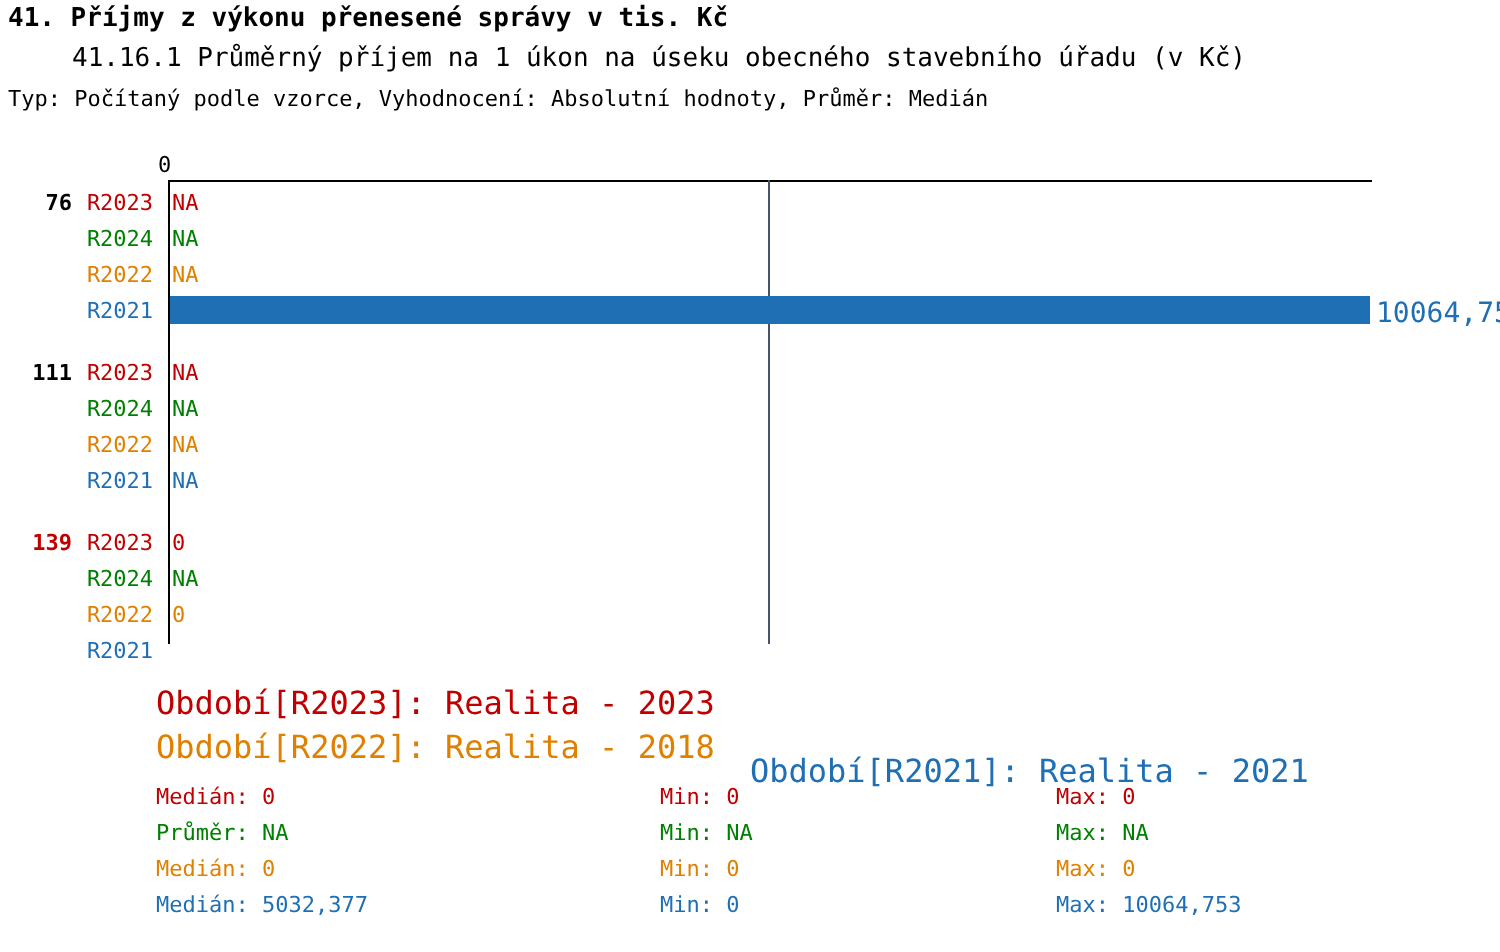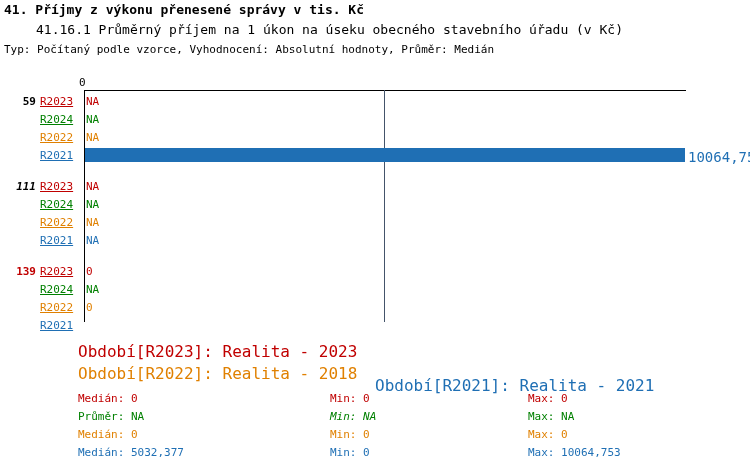--- a/index.html
+++ b/index.html
@@ -82,23 +82,22 @@
   .group-label {
     position: absolute;
     font-weight: bold;
     font-size: 11px;
     text-align: right;
     width: 34px;
   }
   .row-label {
     position: absolute;
     font-size: 11px;
-    text-align: left;
+    text-align: center;
     width: 40px;
-    text-decoration: underline;
   }
   .bar {
     position: absolute;
     height: 14px;
   }
   .bar-na {
     position: absolute;
     font-size: 11px;
   }
   .bar-value {
@@ -142,31 +141,31 @@
 <div class="title1">41. Příjmy z výkonu přenesené správy v tis. Kč</div>
 <div class="title2">41.16.1 Průměrný příjem na 1 úkon na úseku obecného stavebního úřadu (v Kč)</div>
 <div class="subtitle">Typ: Počítaný podle vzorce, Vyhodnocení: Absolutní hodnoty, Průměr: Medián</div>
 
 <div id="plot">
   <div class="axis-zero-label">0</div>
   <div class="axis-line"></div>
   <div class="axis-vert"></div>
   <div class="gridline" id="gridline-mid" style="left: 384px;"></div>
   <div id="bars-layer">
-      <div class="group-label" style="left: 2px; top: 37px; color: rgb(0, 0, 0);">59</div>
+      <div class="group-label" style="left: 2px; top: 37px; color: rgb(0, 0, 0);">76</div>
       <div class="row-label" style="left: 40px; top: 37px; color: rgb(192, 0, 0);">R2023</div>
       <div class="bar-na" style="left: 86px; top: 37px; color: rgb(192, 0, 0);">NA</div>
       <div class="row-label" style="left: 40px; top: 55px; color: rgb(0, 128, 0);">R2024</div>
       <div class="bar-na" style="left: 86px; top: 55px; color: rgb(0, 128, 0);">NA</div>
       <div class="row-label" style="left: 40px; top: 73px; color: rgb(224, 128, 0);">R2022</div>
       <div class="bar-na" style="left: 86px; top: 73px; color: rgb(224, 128, 0);">NA</div>
       <div class="row-label" style="left: 40px; top: 91px; color: rgb(31, 111, 180);">R2021</div>
       <div class="bar" style="left: 85px; top: 90px; width: 600px; background: rgb(31, 111, 180);"></div>
       <div class="bar-value" style="left: 688px; top: 91px; color: rgb(31, 111, 180);">10064,753</div>
-      <div class="group-label" style="left: 2px; top: 122px; color: rgb(0, 0, 0); font-style: italic;">111</div>
+      <div class="group-label" style="left: 2px; top: 122px; color: rgb(0, 0, 0);">111</div>
       <div class="row-label" style="left: 40px; top: 122px; color: rgb(192, 0, 0);">R2023</div>
       <div class="bar-na" style="left: 86px; top: 122px; color: rgb(192, 0, 0);">NA</div>
       <div class="row-label" style="left: 40px; top: 140px; color: rgb(0, 128, 0);">R2024</div>
       <div class="bar-na" style="left: 86px; top: 140px; color: rgb(0, 128, 0);">NA</div>
       <div class="row-label" style="left: 40px; top: 158px; color: rgb(224, 128, 0);">R2022</div>
       <div class="bar-na" style="left: 86px; top: 158px; color: rgb(224, 128, 0);">NA</div>
       <div class="row-label" style="left: 40px; top: 176px; color: rgb(31, 111, 180);">R2021</div>
       <div class="bar-na" style="left: 86px; top: 176px; color: rgb(31, 111, 180);">NA</div>
       <div class="group-label" style="left: 2px; top: 207px; color: rgb(192, 0, 0);">139</div>
       <div class="row-label" style="left: 40px; top: 207px; color: rgb(192, 0, 0);">R2023</div>
@@ -183,21 +182,21 @@
     <div class="legend-item" style="left: 78px; top: 4px; color: rgb(192, 0, 0);">Období[R2023]: Realita - 2023</div>
     <div class="legend-item" style="left: 78px; top: 26px; color: rgb(224, 128, 0);">Období[R2022]: Realita - 2018</div>
     <div class="legend-item" style="left: 375px; top: 38px; color: rgb(31, 111, 180);">Období[R2021]: Realita - 2021</div>
   </div>
 
 <div id="stats">
     <div class="stat" style="left: 78px; top: 4px; color: rgb(192, 0, 0);">Medián: 0</div>
     <div class="stat" style="left: 330px; top: 4px; color: rgb(192, 0, 0);">Min: 0</div>
     <div class="stat" style="left: 528px; top: 4px; color: rgb(192, 0, 0);">Max: 0</div>
     <div class="stat" style="left: 78px; top: 22px; color: rgb(0, 128, 0);">Průměr: NA</div>
-    <div class="stat" style="left: 330px; top: 22px; color: rgb(0, 128, 0); font-style: italic;">Min: NA</div>
+    <div class="stat" style="left: 330px; top: 22px; color: rgb(0, 128, 0);">Min: NA</div>
     <div class="stat" style="left: 528px; top: 22px; color: rgb(0, 128, 0);">Max: NA</div>
     <div class="stat" style="left: 78px; top: 40px; color: rgb(224, 128, 0);">Medián: 0</div>
     <div class="stat" style="left: 330px; top: 40px; color: rgb(224, 128, 0);">Min: 0</div>
     <div class="stat" style="left: 528px; top: 40px; color: rgb(224, 128, 0);">Max: 0</div>
     <div class="stat" style="left: 78px; top: 58px; color: rgb(31, 111, 180);">Medián: 5032,377</div>
     <div class="stat" style="left: 330px; top: 58px; color: rgb(31, 111, 180);">Min: 0</div>
     <div class="stat" style="left: 528px; top: 58px; color: rgb(31, 111, 180);">Max: 10064,753</div>
   </div>
 
 </body></html>

